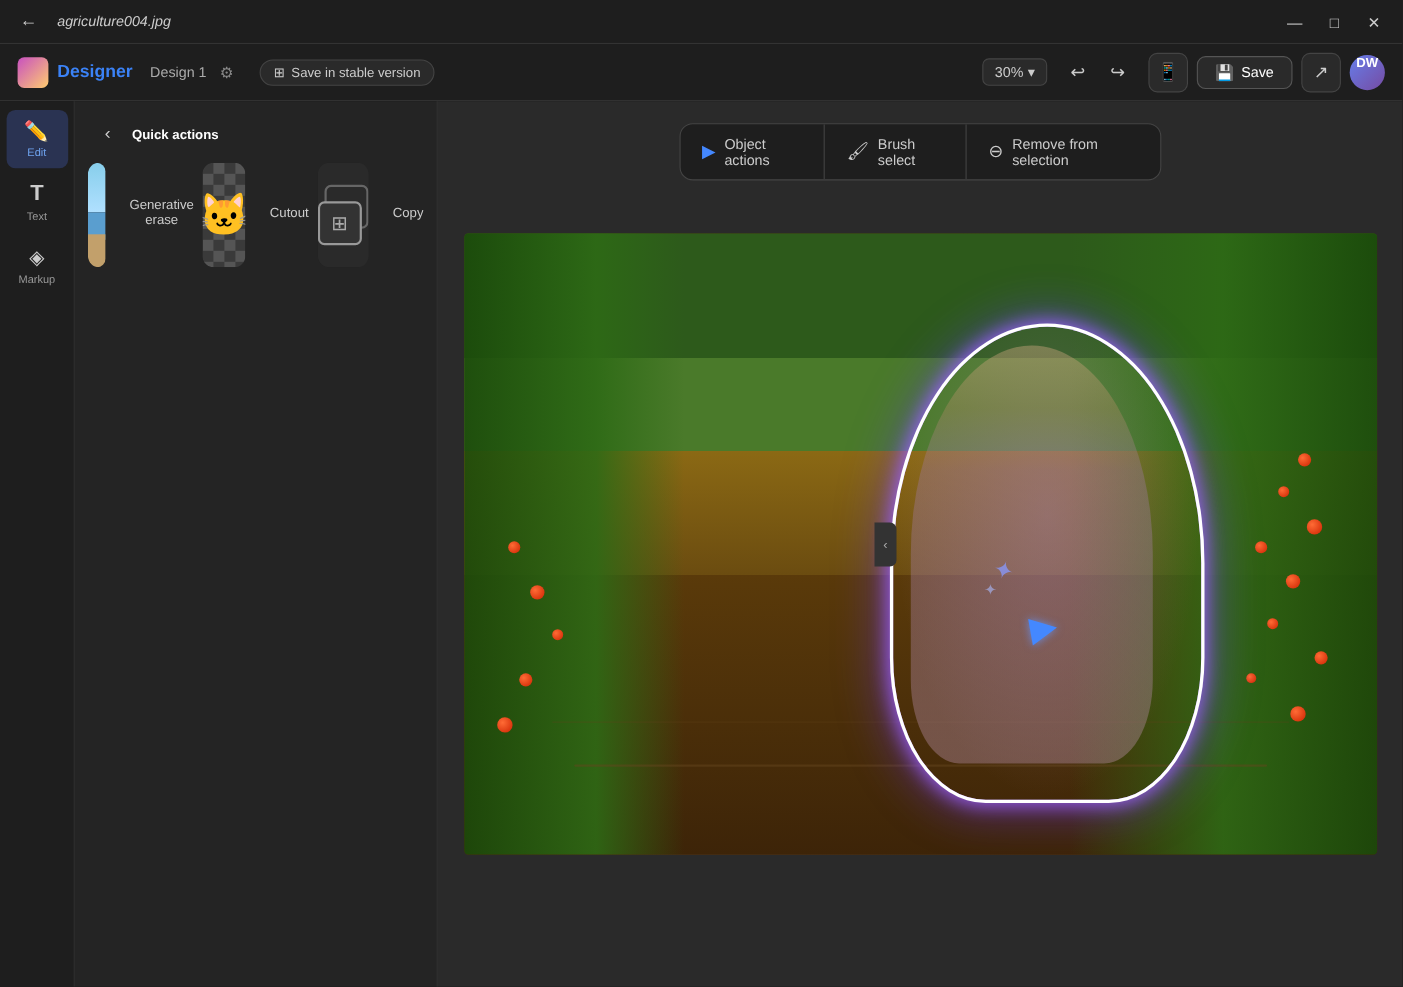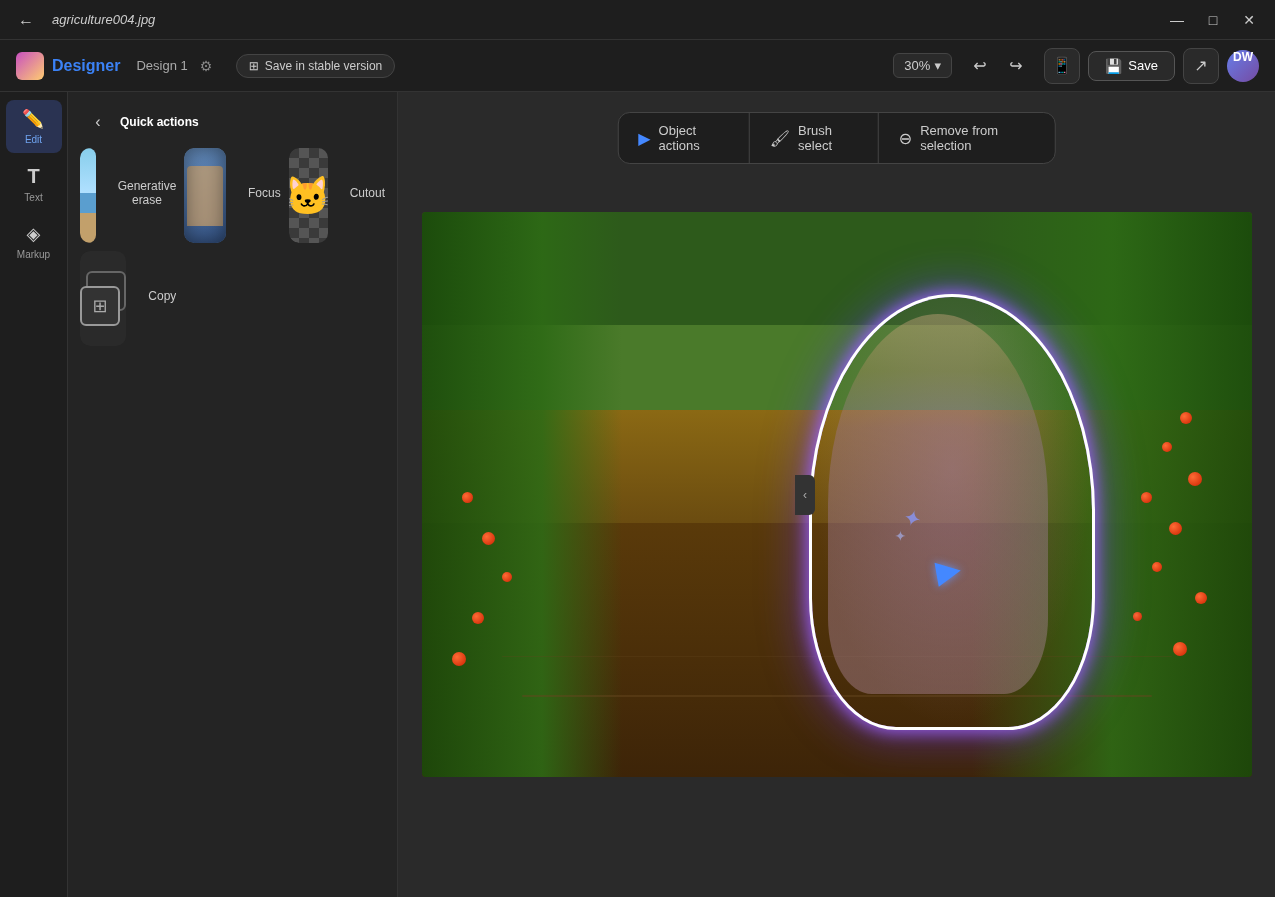--- a/index.html
+++ b/index.html
@@ -426,28 +426,20 @@
           <div style="position:absolute; top:20px; left:50px;">
             <div style="width:2px;height:22px;background:#aaa;position:absolute;left:10px;top:0;"></div>
             <div style="width:0;height:0;border-left:12px solid transparent;border-right:0px solid transparent;border-bottom:18px solid rgba(255,255,255,0.8);position:absolute;left:10px;top:2px;"></div>
             <div style="width:18px;height:6px;background:#888;border-radius:0 0 4px 4px;position:absolute;left:2px;top:22px;"></div>
           </div>
         </div>
         <span class="action-card-label">Generative erase</span>
       </div>
 
 
-      <div class="action-card">
-        <div class="action-card-img" style="background:linear-gradient(135deg,#6a8fbf,#3a5a8a);">
-          <div style="position:absolute;inset:0;background:linear-gradient(to bottom, rgba(100,150,200,0.3), rgba(50,80,130,0.6));"></div>
-          <div style="position:absolute;top:50%;left:50%;transform:translate(-50%,-50%);width:36px;height:60px;background:rgba(200,160,110,0.75);border-radius:4px 4px 0 0;"></div>
-          <div style="position:absolute;inset:0;border-radius:10px;box-shadow:inset 0 0 20px rgba(0,0,0,0.5);"></div>
-        </div>
-        <span class="action-card-label">Focus</span>
-      </div>
 
       <div class="action-card">
         <div class="action-card-img">
           <div style="position:absolute;inset:0;background:repeating-conic-gradient(#555 0% 25%,#3a3a3a 0% 50%) 0 0/20px 20px;"></div>
           <div style="position:absolute;inset:5px;display:flex;align-items:center;justify-content:center;font-size:38px;">🐱</div>
         </div>
         <span class="action-card-label">Cutout</span>
       </div>
 
       <div class="action-card">

